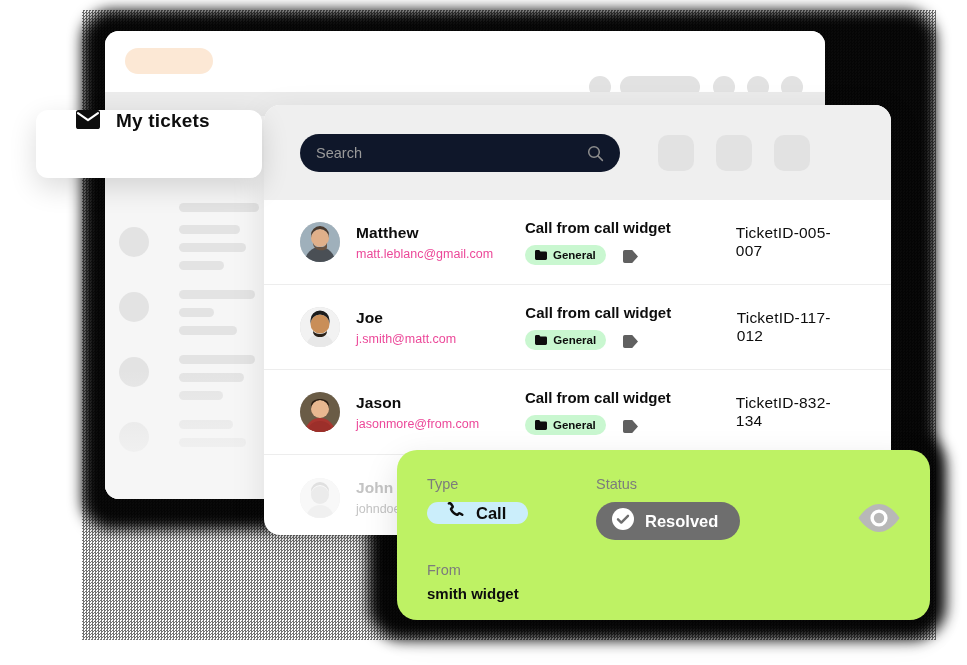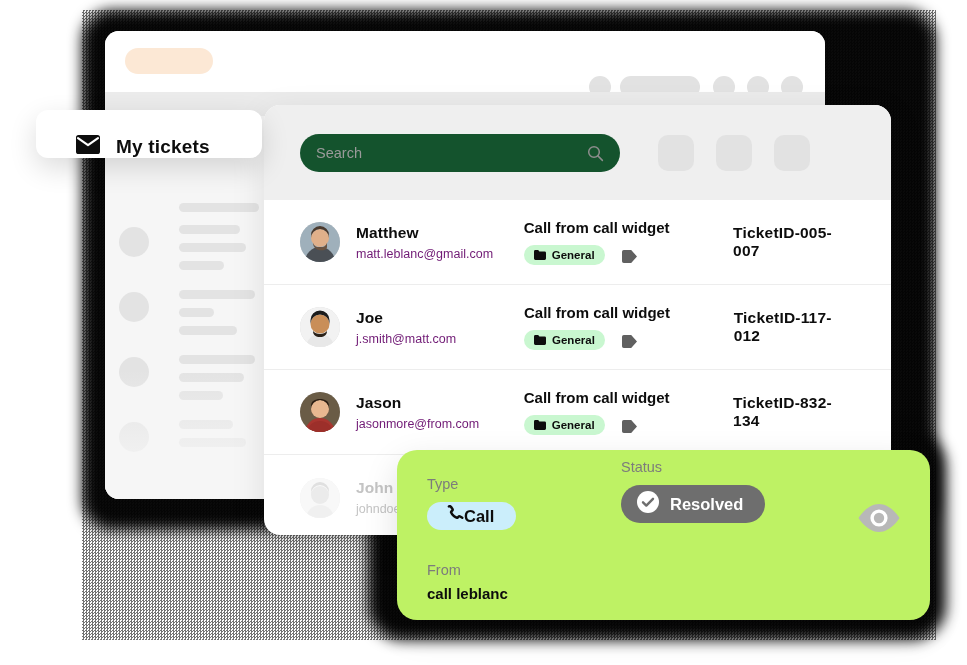--- a/index.html
+++ b/index.html
@@ -85,21 +85,21 @@
     border-radius: 16px;
     box-shadow: 0 10px 34px rgba(0,0,0,.10);
     overflow: hidden;
   }
   #tickets-header {
     height: 95px; background: #efefef;
     display: flex; align-items: center; padding: 0 36px;
   }
   .search-box {
     position: relative; width: 320px; height: 38px;
-    background: #14532d; border-radius: 19px;
+    background: #0f172a; border-radius: 19px;
     display: flex; align-items: center; padding: 0 16px;
   }
   .search-box .ph { font-size: 14.5px; color: #9a9a9a; }
   .search-icon { position: absolute; right: 16px; top: 11px; }
   .filt-btns { display: flex; gap: 22px; margin-left: 38px; }
   .filt-btn { width: 36px; height: 36px; border-radius: 10px; background: #e2e2e2; }
 
   
   .trow {
     position: relative; height: 85px;
@@ -109,71 +109,71 @@
   }
   .trow:last-child { border-bottom: none; }
   .avatar {
     width: 40px; height: 40px; border-radius: 50%;
     flex: 0 0 40px; overflow: hidden; position: relative;
     background: #d8d8d8;
   }
   .avatar svg { display: block; width: 40px; height: 40px; }
   .who { margin-left: 16px; width: 160px; }
   .who .nm { font-size: 15.5px; font-weight: bold; color: #0d0d0d; letter-spacing: .1px; }
-  .who .em { font-size: 12.5px; color: #701a75; margin-top: 5px; }
+  .who .em { font-size: 12.5px; color: #ec4899; margin-top: 5px; }
   .subjwrap { width: 215px; margin-left: 12px; }
   .subj { font-size: 15px; color: #0d0d0d; font-weight: 600; }
   .tagline { display: flex; align-items: center; gap: 17px; margin-top: 9px; }
   .tag-pill {
     display: inline-flex; align-items: center; gap: 6px;
     background: #c9f7d0; border-radius: 11px;
     height: 20px; padding: 0 10px;
   }
   .tag-pill .tlabel { font-size: 11.5px; font-weight: bold; color: #0d0d0d; }
   .tag-gray { width: 15px; height: 13px; }
   .tid {
-    margin-left: auto; font-size: 15.5px; font-weight: bold;
+    margin-left: auto; font-size: 15.5px; font-weight: normal;
     color: #0d0d0d; letter-spacing: .2px;
   }
   .trow.faded .nm, .trow.faded .em { color: #c4c4c4; }
   .trow.faded .avatar { filter: grayscale(1) opacity(.42); }
 
   
   #detail {
     position: absolute; left: 397px; top: 450px;
     width: 533px; height: 170px;
     background: #bef264; border-radius: 20px;
     box-shadow: 0 12px 34px rgba(0,0,0,.13);
     padding: 26px 44px;
   }
   .dcol-a { position: absolute; left: 30px; }
   .dcol-b { position: absolute; left: 199px; }
   .dlabel { font-size: 14.5px; color: #7c7c7c; }
   .dval { font-size: 15px; font-weight: bold; color: #0d0d0d; }
   .call-pill {
-    display: inline-flex; align-items: center; gap: 0;
+    display: inline-flex; align-items: center; gap: 12px;
     background: #cbeefb; border-radius: 19px;
-    height: 28px; padding: 0 22px 0 18px; margin-top: 10px;
+    height: 22px; padding: 0 22px 0 18px; margin-top: 10px;
   }
   .call-pill .ctext { font-size: 16.5px; font-weight: bold; color: #0d0d0d; }
   .res-pill {
     display: inline-flex; align-items: center; gap: 11px;
     background: #6e6e6e; border-radius: 19px;
     height: 38px; padding: 0 22px 0 16px; margin-top: 10px;
   }
   .res-pill .rtext { font-size: 16.5px; font-weight: bold; color: #ffffff; }
   .eye { position: absolute; right: 28px; top: 52px; }
 
   
   #mytickets {
     position: absolute; left: 36px; top: 110px;
-    width: 226px; height: 48px;
+    width: 226px; height: 68px;
     background: #ffffff; border-radius: 12px;
     box-shadow: 0 10px 28px rgba(0,0,0,.14);
-    display: flex; align-items: flex-end; padding-left: 40px; gap: 16px;
+    display: flex; align-items: flex-start; padding-left: 40px; gap: 16px;
   }
   #mytickets .mt-label { font-size: 19px; font-weight: bold; color: #0d0d0d; letter-spacing: .2px; }
 </style>
 </head>
 <body>
 
 <div id="stage">
 
   <div style="position:absolute;inset:0;">
     <div class="shadow-blob" style="left:82px;top:10px;width:854px;height:520px;border-radius:30px;"></div>
@@ -380,36 +380,36 @@
       <div class="call-pill">
         <span>
           <svg width="19" height="19" viewBox="0 0 19 19" fill="none">
             <path d="M4.2 1.6c.7-.6 1.7-.5 2.2.3l1.6 2.4c.4.6.3 1.4-.3 1.9l-1 .8c-.2.2-.3.5-.2.8.5 1.3 1.6 2.9 3 4s2.7 1.7 3.4 1.9c.3.1.6 0 .8-.2l.7-.9c.5-.6 1.3-.7 1.9-.3l2.3 1.5" stroke="#0d0d0d" stroke-width="2.6" stroke-linecap="round" transform="scale(0.93)"></path>
           </svg>
         </span>
         <span class="ctext">Call</span>
       </div>
     </div>
 
-    <div class="dcol-b" style="top:9px;margin-left:25px;">
+    <div class="dcol-b" style="top:26px;">
       <div class="dlabel">Status</div>
       <div class="res-pill">
         <span>
           <svg width="22" height="22" viewBox="0 0 22 22">
             <circle cx="11" cy="11" r="11" fill="#ffffff"></circle>
             <path d="M6 11.3l3.3 3.3L16 7.8" stroke="#6e6e6e" stroke-width="2.4" fill="none" stroke-linecap="round" stroke-linejoin="round"></path>
           </svg>
         </span>
         <span class="rtext">Resolved</span>
       </div>
     </div>
 
     <div class="dcol-a" style="top:112px;">
       <div class="dlabel">From</div>
-      <div class="dval" style="margin-top:7px;">call leblanc</div>
+      <div class="dval" style="margin-top:7px;">smith widget</div>
     </div>
 
 
     <span class="eye">
       <svg width="46" height="32" viewBox="0 0 46 32">
         <path d="M23 2C11 2 2.5 16 2.5 16S11 30 23 30s20.5-14 20.5-14S35 2 23 2z" fill="#b8b8b8"></path>
         <circle cx="23" cy="16" r="8.6" fill="#ffffff"></circle>
         <circle cx="23" cy="16" r="5.2" fill="#b8b8b8"></circle>
       </svg>
     </span>

